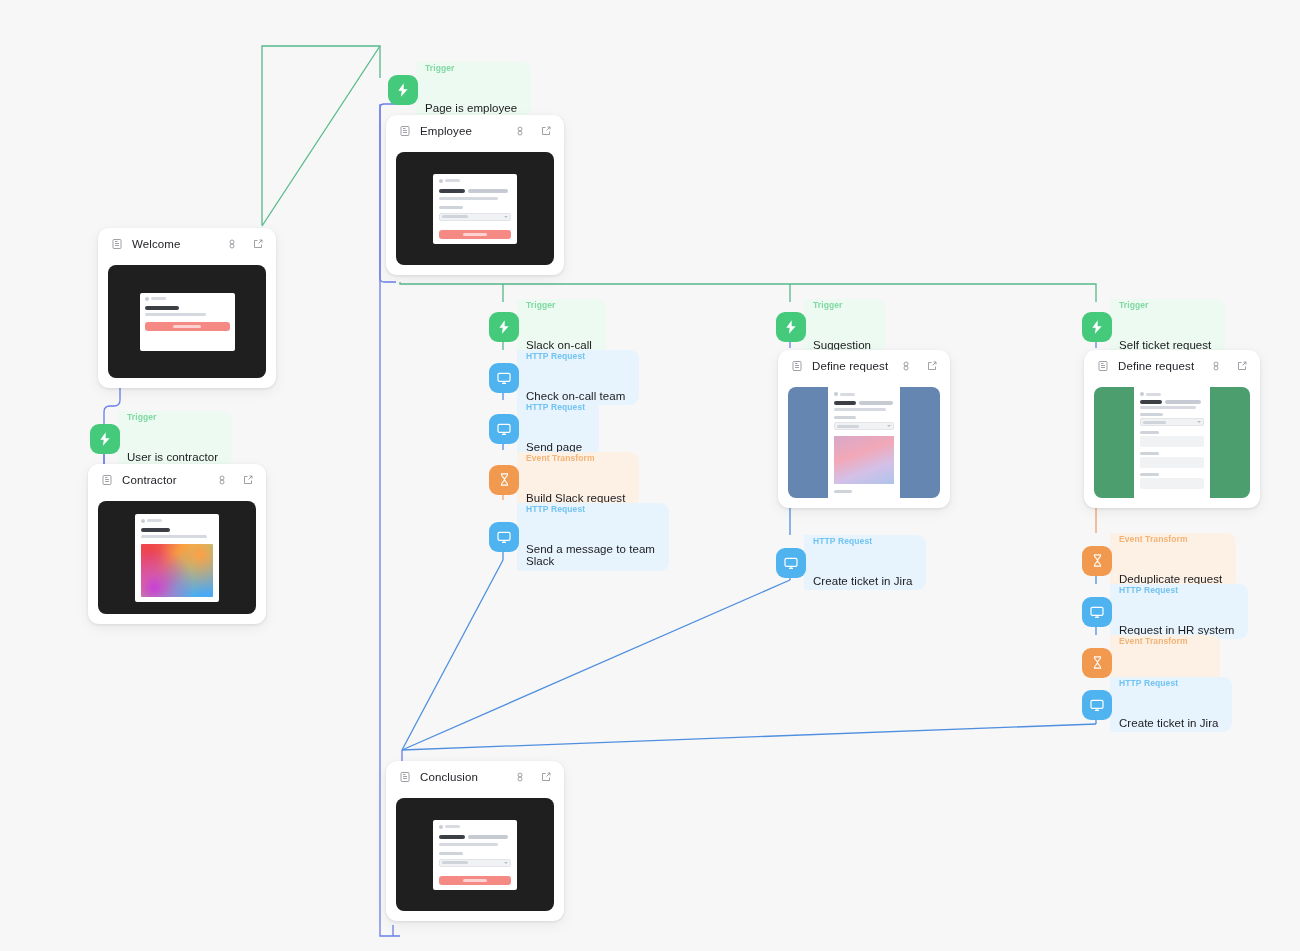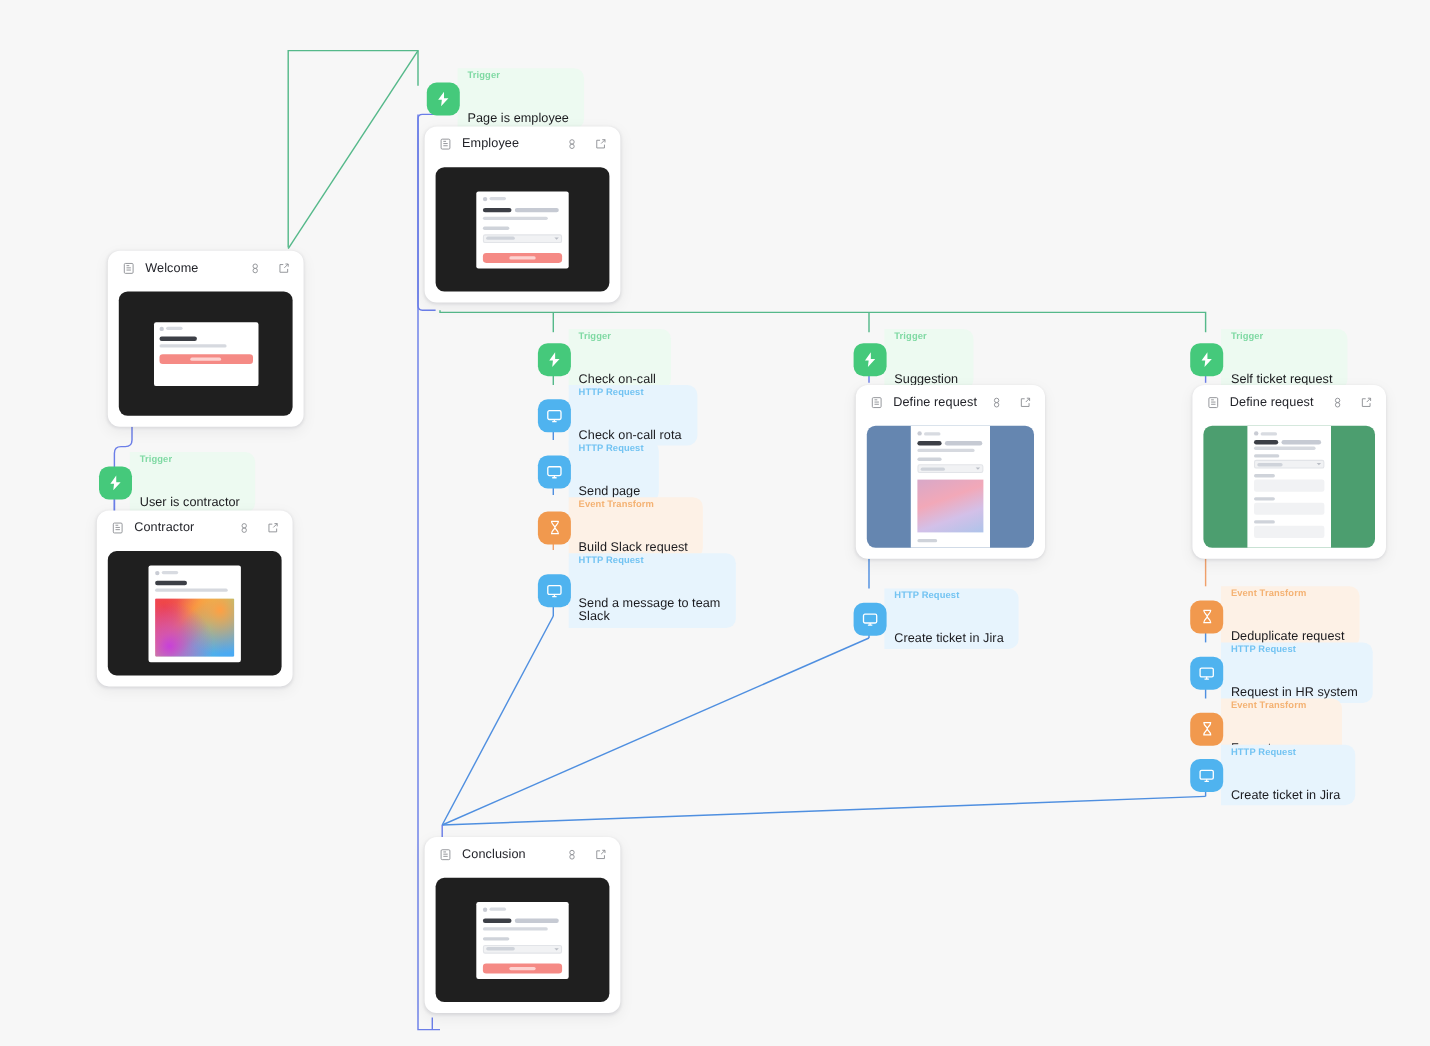--- a/index.html
+++ b/index.html
@@ -191,34 +191,34 @@
   </div>
 
   <div class="node trigger" style="left:489px; top:299px;">
     <div class="badge">
       <svg width="16" height="16" viewBox="0 0 24 24">
           <path d="M13 2 L5 13 h5 l-1 9 L19 11 h-6 z" fill="#fff"></path>
         </svg>
     </div>
     <div class="txt">
       <span class="kind">Trigger</span>
-      <span class="name">Check on-call</span>
+      <span class="name">Slack on-call</span>
     </div>
   </div>
 
   <div class="node http" style="left:489px; top:350px;">
     <div class="badge">
       <svg width="16" height="16" viewBox="0 0 24 24" fill="none" stroke="#fff" stroke-width="1.8">
         <rect x="3" y="5" width="18" height="12" rx="2"></rect>
           <path d="M9 20h6M12 17v3"></path>
       </svg>
     </div>
     <div class="txt">
       <span class="kind">HTTP Request</span>
-      <span class="name">Check on-call rota</span>
+      <span class="name">Check on-call team</span>
     </div>
   </div>
 
   <div class="node http" style="left:489px; top:401px;">
     <div class="badge">
       <svg width="16" height="16" viewBox="0 0 24 24" fill="none" stroke="#fff" stroke-width="1.8">
         <rect x="3" y="5" width="18" height="12" rx="2"></rect>
           <path d="M9 20h6M12 17v3"></path>
       </svg>
     </div>

